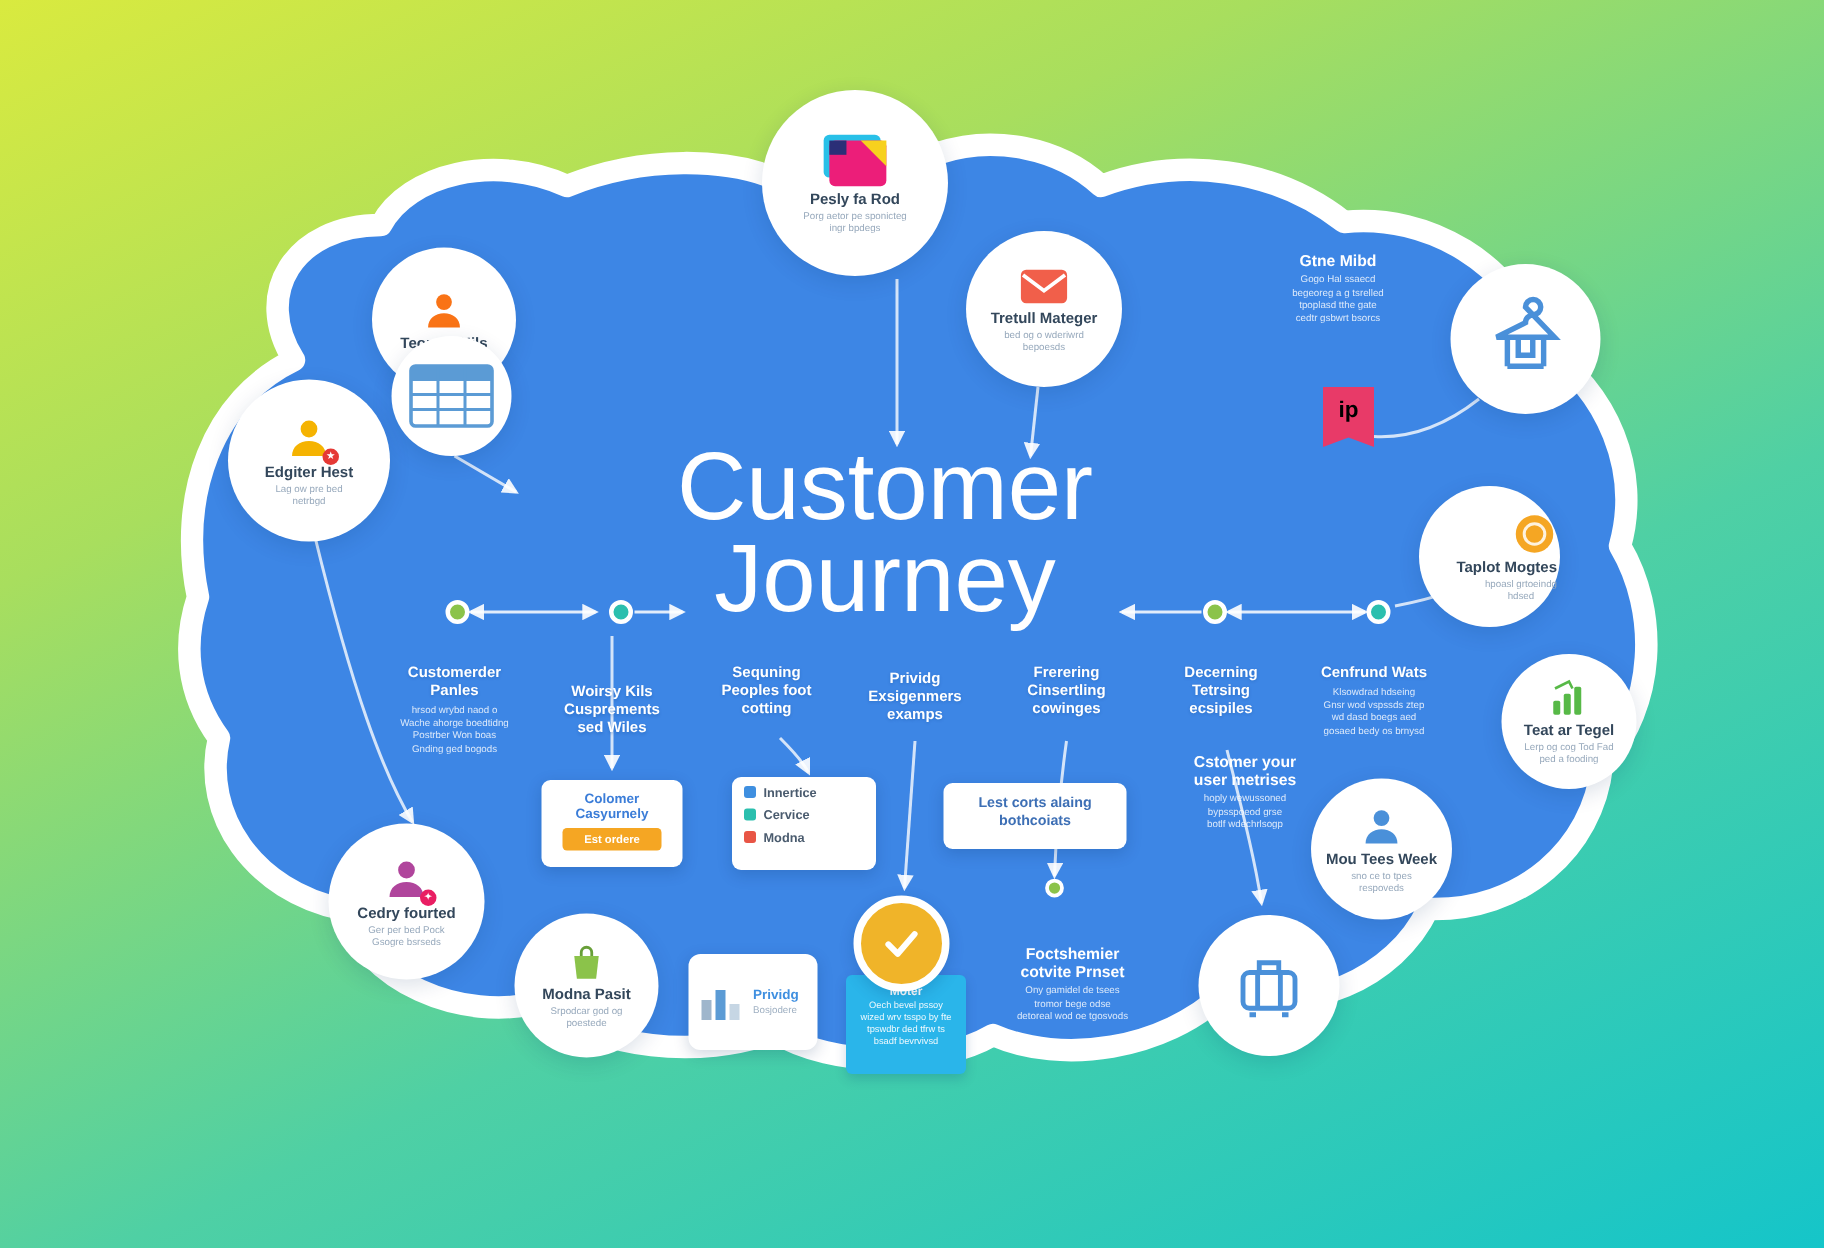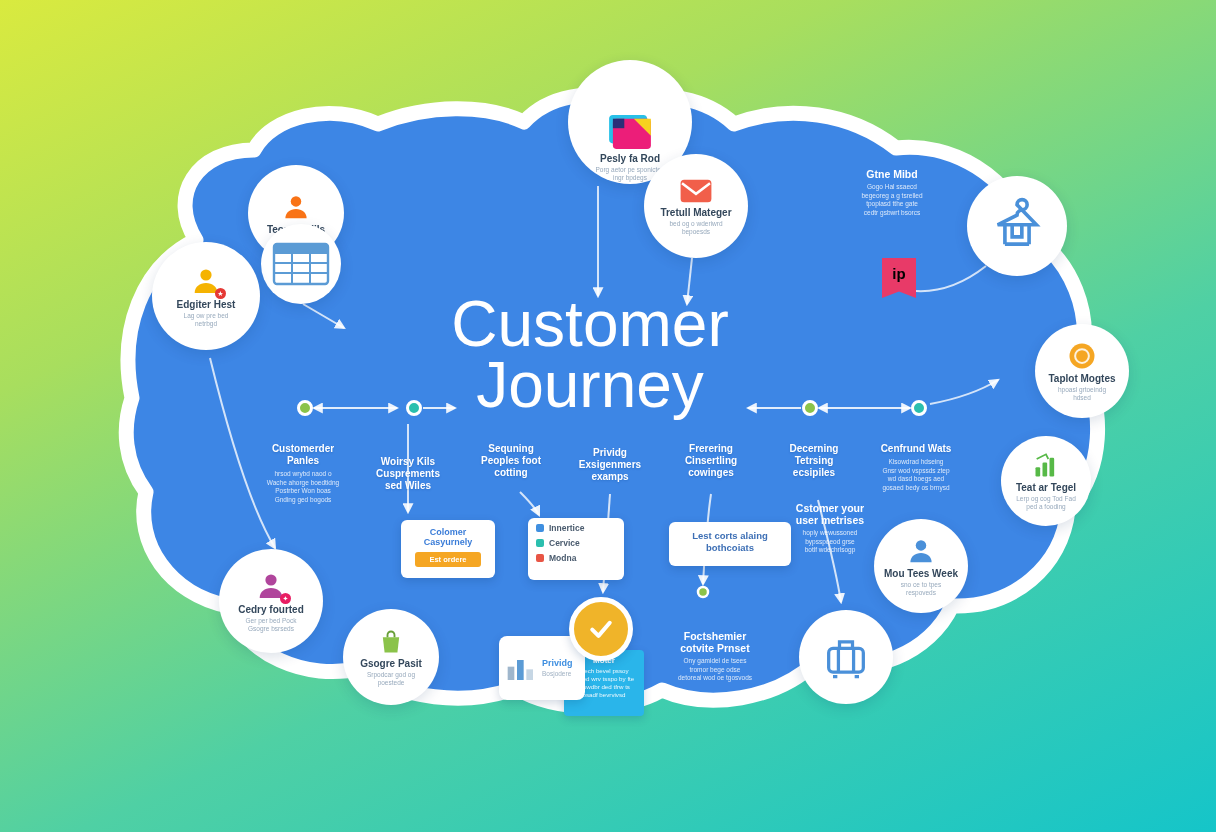--- a/index.html
+++ b/index.html
@@ -24,21 +24,21 @@
   .badge{position:absolute;right:-4px;bottom:-2px;width:11px;height:11px;border-radius:50%;
          color:#fff;font-size:7px;line-height:11px;text-align:center;}
   .badge.red{background:#e53935;}
   .badge.pink{background:#e91e63;}
   
   .stagecol{position:absolute;width:100px;text-align:center;z-index:2;color:#fff;}
   .stage-label{font-size:10px;font-weight:bold;line-height:12px;text-shadow:0 1px 2px rgba(0,60,130,.25);}
   .stage-sub{font-size:6.5px;line-height:8.5px;opacity:.82;margin-top:3px;}
   
   .wbox{position:absolute;background:#fff;border-radius:6px;z-index:3;
-        box-shadow:0 3px 10px rgba(0,40,90,.18);box-sizing:border-box;margin-left:40px;}
+        box-shadow:0 3px 10px rgba(0,40,90,.18);box-sizing:border-box;}
   .colomer-text{font-size:9px;font-weight:bold;color:#3b7dd8;line-height:10px;text-align:center;padding-top:7px;}
   .orange-btn{display:block;margin:5px auto 0;width:66px;height:15px;background:#f5a623;border:none;
               border-radius:3px;color:#fff;font-size:7.5px;font-weight:bold;line-height:15px;text-align:center;
               font-family:"Liberation Sans", sans-serif;cursor:pointer;padding:0;}
   .check-row{display:flex;align-items:center;gap:5px;margin:5px 8px 0;}
   .check-sq{width:8px;height:8px;border-radius:2px;flex:0 0 auto;}
   .sq0{background:#3f8fe0;} .sq1{background:#2bbfae;} .sq2{background:#e85545;}
   .check-txt{font-size:8.5px;color:#4a5b6e;font-weight:bold;}
   .lest-text{font-size:9.5px;font-weight:bold;color:#3d6fb5;line-height:12px;text-align:center;padding-top:8px;}
   
@@ -129,34 +129,34 @@
   <div class="node" style="left:261px;top:224px;width:80px;height:80px;">
     <span class="icon">
       <svg width="58" height="44" viewBox="0 0 29 22">
           <rect x="1" y="1" width="27" height="20" rx="1.5" fill="#fff" stroke="#5b9bd5" stroke-width="1.2"></rect>
           <rect x="1" y="1" width="27" height="5" fill="#5b9bd5"></rect>
           <path d="M1 10.5h27M1 15.5h27M10 1v20M19 1v20" stroke="#5b9bd5" stroke-width="1"></path>
         </svg>
     </span>
   </div>
 
-  <div class="node" style="left:152px;top:242px;width:108px;height:108px;">
+  <div class="node" style="left:152px;top:253px;width:108px;height:108px;">
     <span class="icon" style="color:#f5b301;">
       <svg width="32" height="32" viewBox="0 0 24 24" fill="currentColor">
           <circle cx="12" cy="7.5" r="4.2"></circle>
           <path d="M3.5 21c0-4.7 3.8-7.5 8.5-7.5s8.5 2.8 8.5 7.5z"></path>
         </svg>
       <span class="badge red">★</span>
     </span>
     <div class="nlabel">Edgiter Hest</div>
     <div class="nsub pre">Lag ow pre bed
 netrbgd</div>
   </div>
 
-  <div class="node" style="left:568px;top:60px;width:124px;height:124px;justify-content:flex-end;">
+  <div class="node" style="left:508px;top:60px;width:124px;height:124px;">
     <span class="icon">
       <svg width="46" height="38" viewBox="0 0 24 20">
           <rect x="1" y="1" width="20" height="15" rx="2" fill="#28c0e8"></rect>
           <rect x="3" y="3" width="20" height="16" rx="2" fill="#ec1e79"></rect>
           <path d="M14 3 h9 v9 z" fill="#f7d11e"></path>
           <rect x="3" y="3" width="6" height="5" fill="#2b2f77"></rect>
         </svg>
     </span>
     <div class="nlabel">Pesly fa Rod</div>
     <div class="nsub pre">Porg aetor pe sponicteg
@@ -178,21 +178,21 @@
   <div class="node" style="left:967px;top:176px;width:100px;height:100px;">
     <span class="icon">
       <svg width="58" height="58" viewBox="0 0 24 24" fill="none" stroke="#4a90d9" stroke-width="1.5">
           <path d="M12 3.2 a2.1 2.1 0 1 1 2.1 2.1 c-1.2.3-2.1 1-2.1 2.2 L4 11.5 h16 z"></path>
           <path d="M7 11.5 v8 M17 11.5 v8 M7 19.5 h10"></path>
           <path d="M10 11.5 v5 h4 v-5"></path>
         </svg>
     </span>
   </div>
 
-  <div class="node" style="left:1035px;top:324px;width:94px;height:94px;">
+  <div class="node" style="left:946px;top:324px;width:94px;height:94px;align-items:flex-end;">
     <span class="icon">
       <svg width="30" height="30" viewBox="0 0 24 24">
           <circle cx="12" cy="12" r="10" fill="#f5a623"></circle>
           <circle cx="12" cy="12" r="5.5" fill="none" stroke="#fff" stroke-width="1.6" opacity=".85"></circle>
         </svg>
     </span>
     <div class="nlabel">Taplot Mogtes</div>
     <div class="nsub pre">hpoasl grtoeindg
 hdsed</div>
   </div>
@@ -224,21 +224,21 @@
 Gsogre bsrseds</div>
   </div>
 
   <div class="node" style="left:343px;top:609px;width:96px;height:96px;">
     <span class="icon">
       <svg width="28" height="28" viewBox="0 0 24 24">
           <path d="M5 8 h14 l-1.5 13 h-11 z" fill="#8bc34a"></path>
           <path d="M9 8 V6 a3 3 0 0 1 6 0 v2" stroke="#689f38" fill="none" stroke-width="1.6"></path>
         </svg>
     </span>
-    <div class="nlabel">Gsogre Pasit</div>
+    <div class="nlabel">Modna Pasit</div>
     <div class="nsub pre">Srpodcar god og
 poestede</div>
   </div>
 
   <div class="node" style="left:799px;top:610px;width:94px;height:94px;">
     <span class="icon">
       <svg width="52" height="52" viewBox="0 0 24 24" fill="none" stroke="#4a90d9" stroke-width="1.5">
           <rect x="4" y="8" width="16" height="11" rx="2"></rect>
           <path d="M9 8 V5 h6 v3"></path>
           <path d="M8.5 8 v11 M15.5 8 v11"></path>

